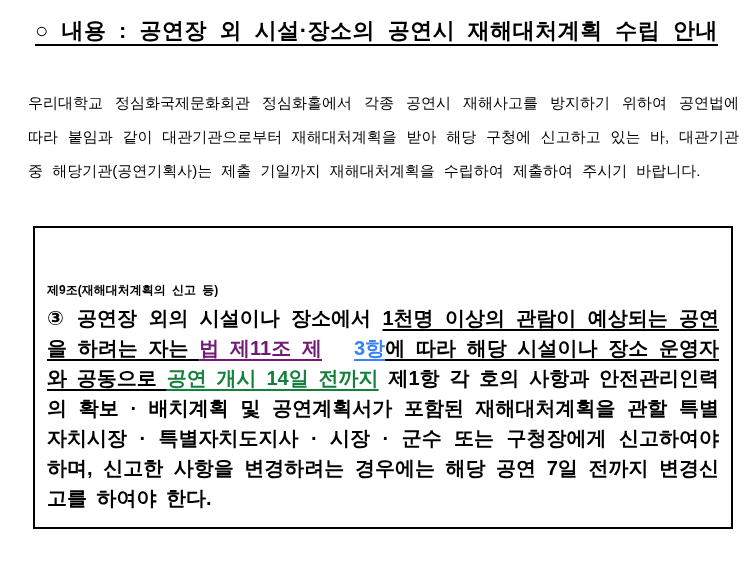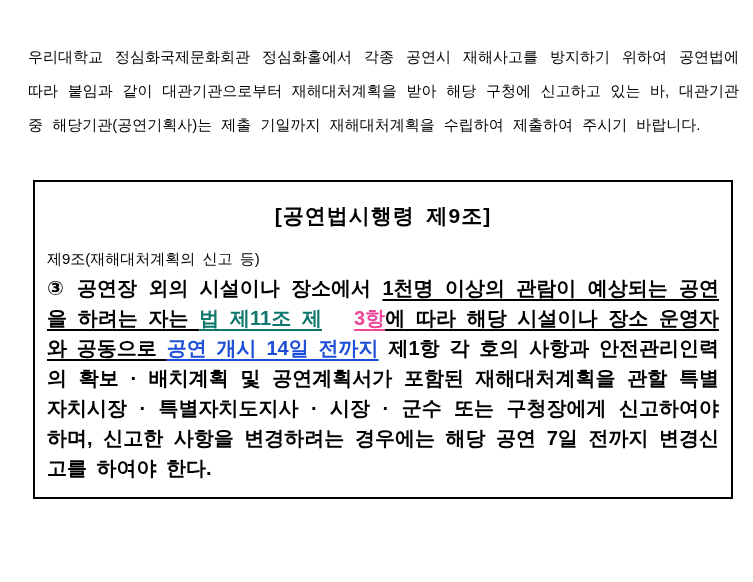--- a/index.html
+++ b/index.html
@@ -50,55 +50,55 @@
     padding: 20px 12px 14px 12px;
   }
   .law-box-title {
     text-align: center;
     font-size: 21px;
     font-weight: bold;
     letter-spacing: 1px;
     word-spacing: 5px;
   }
   .law-heading {
-    margin-top: 20px;
-    font-size: 15px;
-    font-weight: normal;
+    margin-top: 34px;
+    font-size: 12px;
+    font-weight: bold;
     word-spacing: 3px;
   }
   .law-paragraph {
     margin: 4px 0 0 0;
     font-size: 20px;
     line-height: 30px;
     text-align: justify;
     word-spacing: 4px;
   }
   .seg-regular { font-weight: bold; }
   .seg-bold-underline,
   .seg-blue-bold-underline,
   .seg-magenta-bold-underline,
   .seg-red-bold-underline {
     font-weight: bold;
     text-decoration: underline;
     text-decoration-thickness: 2px;
     text-underline-offset: 4px;
   }
-  .seg-blue-bold-underline { color: #0f766e; }
-  .seg-magenta-bold-underline { color: #ec4899; margin-left: 32px; }
-  .seg-red-bold-underline { color: #1d4ed8; }
+  .seg-blue-bold-underline { color: #701a75; }
+  .seg-magenta-bold-underline { color: #3b82f6; margin-left: 32px; }
+  .seg-red-bold-underline { color: #15803d; }
 </style>
 </head>
 <body>
 
 <div class="page">
 
+  <h1 class="doc-title">○ 내용 : 공연장 외 시설·장소의 공연시 재해대처계획 수립 안내</h1>
 
   <p class="intro">우리대학교 정심화국제문화회관 정심화홀에서 각종 공연시 재해사고를 방지하기 위하여 공연법에 따라 붙임과 같이 대관기관으로부터 재해대처계획을 받아 해당 구청에 신고하고 있는 바, 대관기관 중 해당기관(공연기획사)는 제출 기일까지 재해대처계획을 수립하여 제출하여 주시기 바랍니다.</p>
 
   <div class="law-box">
-    <div class="law-box-title">[공연법시행령 제9조]</div>
 
     <div class="law-heading">제9조(재해대처계획의 신고 등)</div>
 
     <p class="law-paragraph"><span class="seg-regular">③ 공연장 외의 시설이나 장소에서 </span><span class="seg-bold-underline">1천명 이상의 관람이 예상되는 공연을 하려는 자는 </span><span class="seg-blue-bold-underline">법 제11조 제</span><span class="seg-magenta-bold-underline">3항</span><span class="seg-bold-underline">에 따라 해당 시설이나 장소 운영자와 공동으로 </span><span class="seg-red-bold-underline">공연 개시 14일 전까지</span><span class="seg-regular"> 제1항 각 호의 사항과 안전관리인력의 확보 · 배치계획 및 공연계획서가 포함된 재해대처계획을 관할 특별자치시장 · 특별자치도지사 · 시장 · 군수 또는 구청장에게 신고하여야 하며, 신고한 사항을 변경하려는 경우에는 해당 공연 7일 전까지 변경신고를 하여야 한다.  </span></p>
   </div>
 
 </div>
 
 </body></html>

